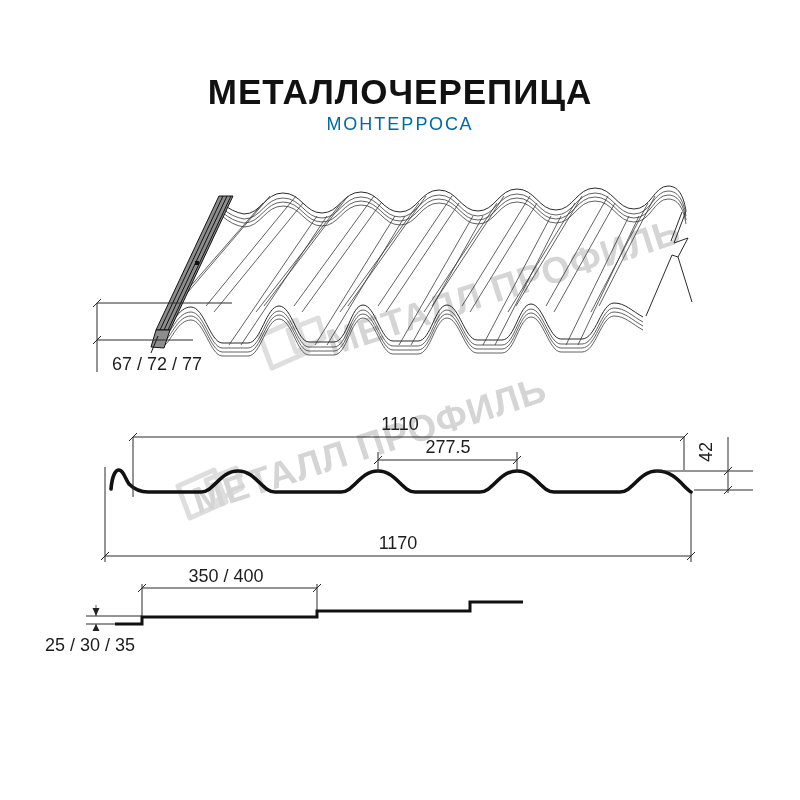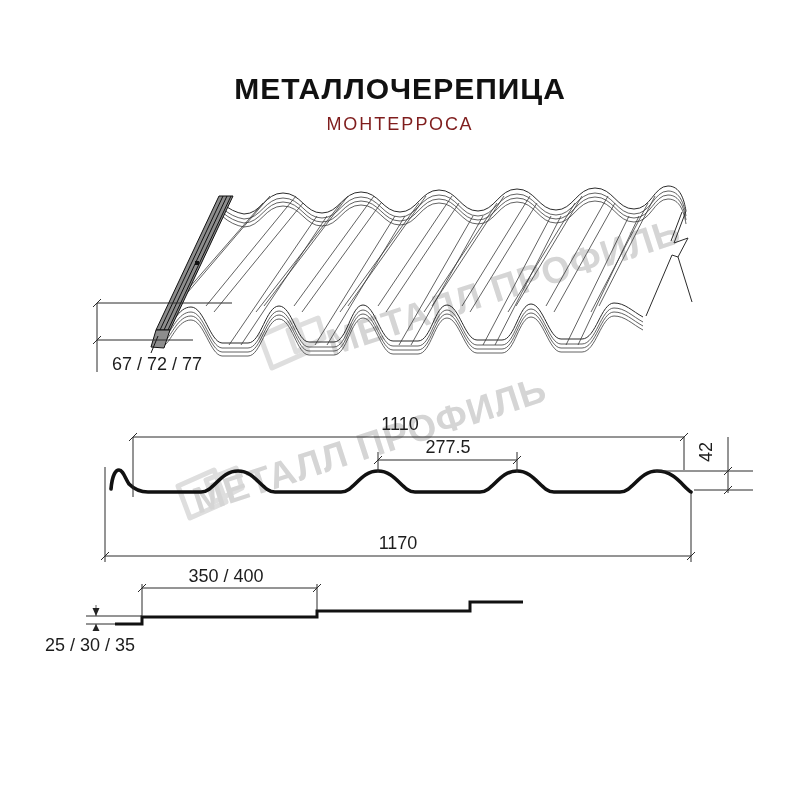--- a/index.html
+++ b/index.html
@@ -2,25 +2,25 @@
 <html><head>
 <meta charset="utf-8">
 <style>
   html,body{margin:0;padding:0;background:#fff;}
   .page{
     position:relative;width:800px;height:800px;background:#fff;overflow:hidden;
     font-family:"Liberation Sans", sans-serif;color:#1a1a1a;
   }
   .title{
     position:absolute;top:72px;left:0;width:100%;text-align:center;
-    font-size:30px;font-weight:bold;letter-spacing:1px;color:#111;
+    font-size:35px;font-weight:bold;letter-spacing:1px;color:#111;
   }
   .subtitle{
     position:absolute;top:114px;left:0;width:100%;text-align:center;
-    font-size:18px;font-weight:400;letter-spacing:2px;color:#7f1d1d;
+    font-size:18px;font-weight:400;letter-spacing:2px;color:#0369a1;
   }
   svg{position:absolute;left:0;top:0;}
   .dimtxt{font-family:"Liberation Sans",sans-serif;font-size:18px;fill:#1d1d1d;}
   .wm{font-family:"Liberation Sans",sans-serif;font-size:37px;font-weight:bold;
       letter-spacing:1px;fill:#d5d5d5;}
   .thin{stroke:#2b2b2b;stroke-width:1;fill:none;}
   .hair{stroke:#3a3a3a;stroke-width:0.8;fill:none;}
   .thick{stroke:#111;stroke-width:3.6;fill:none;stroke-linecap:round;stroke-linejoin:round;}
   .step{stroke:#111;stroke-width:3;fill:none;stroke-linejoin:miter;}
   .logo{stroke:#dedede;stroke-width:5;fill:none;stroke-linejoin:round;}

